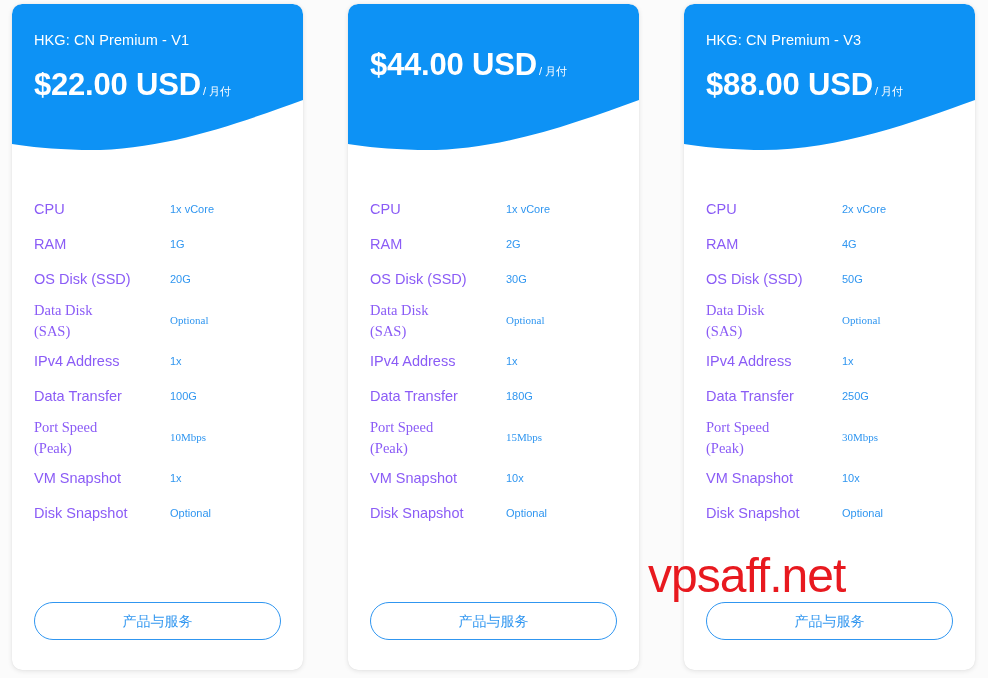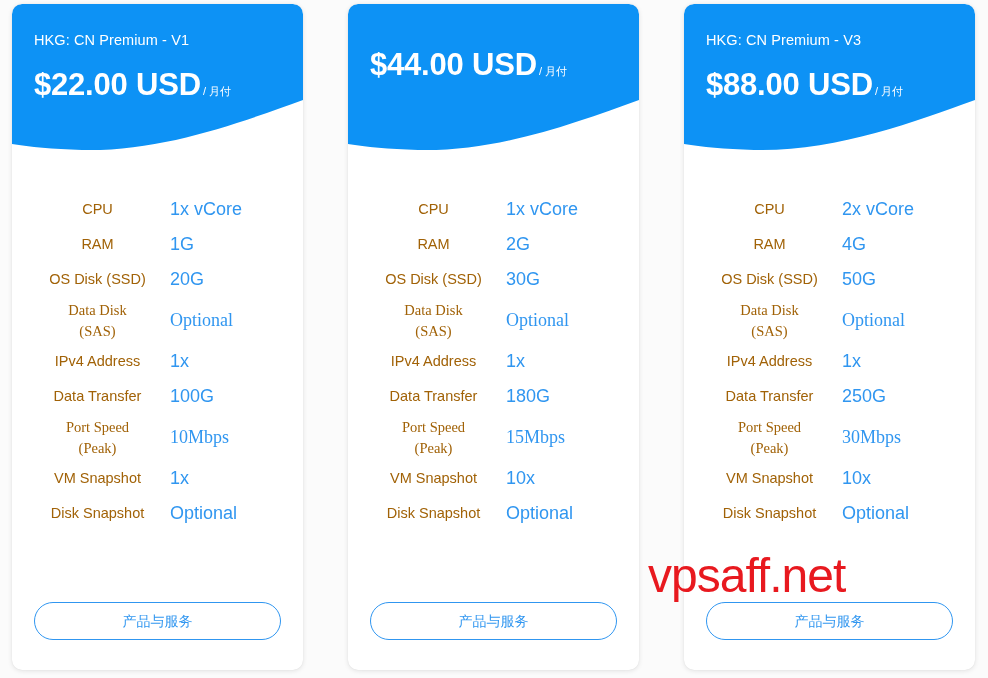--- a/index.html
+++ b/index.html
@@ -113,33 +113,33 @@
     display: flex;
     align-items: center;
     min-height: 35px;
   }
 
   .feature-row.two-line { min-height: 47px; font-family: Liberation Serif, serif; }
 
   .feature-label {
     flex: 0 0 136px;
     width: 136px;
-    text-align: center;
-    color: #a16207;
+    text-align: left;
+    color: #8b5cf6;
     font-size: 14.5px;
     line-height: 21px;
     padding-right: 9px;
     font-weight: 400;
   }
 
   .feature-value {
     flex: 1 1 auto;
     text-align: left;
     color: #3096f0;
-    font-size: 18px;
+    font-size: 11px;
     line-height: 21px;
     font-weight: 400;
   }
 
   
   .card-footer {
     flex: 0 0 auto;
     padding: 0 22px 30px 22px;
     margin-top: 40px;
   }

